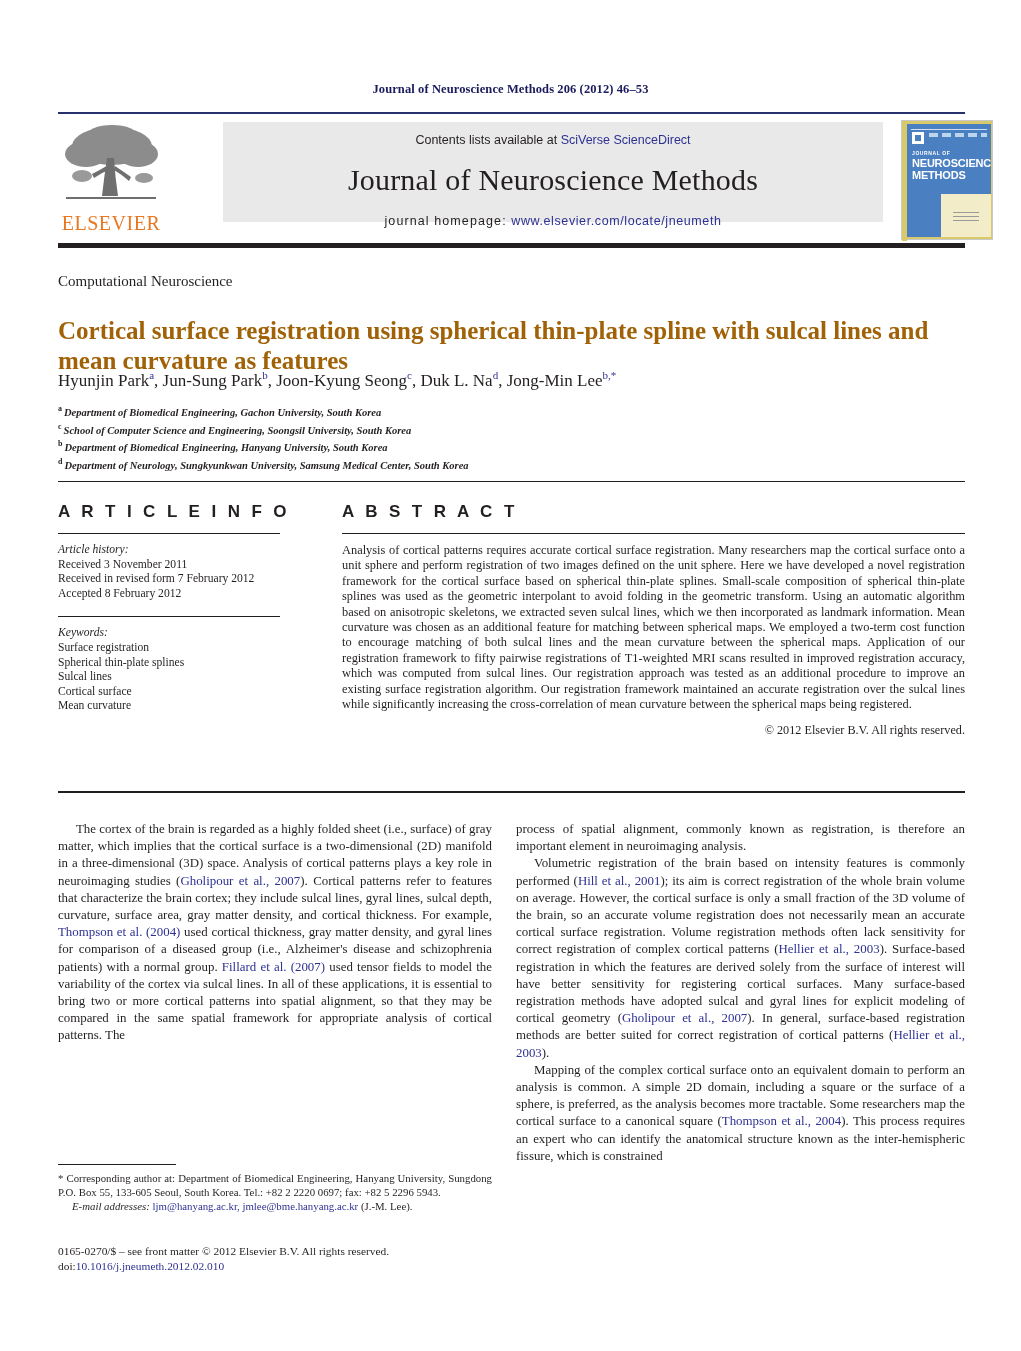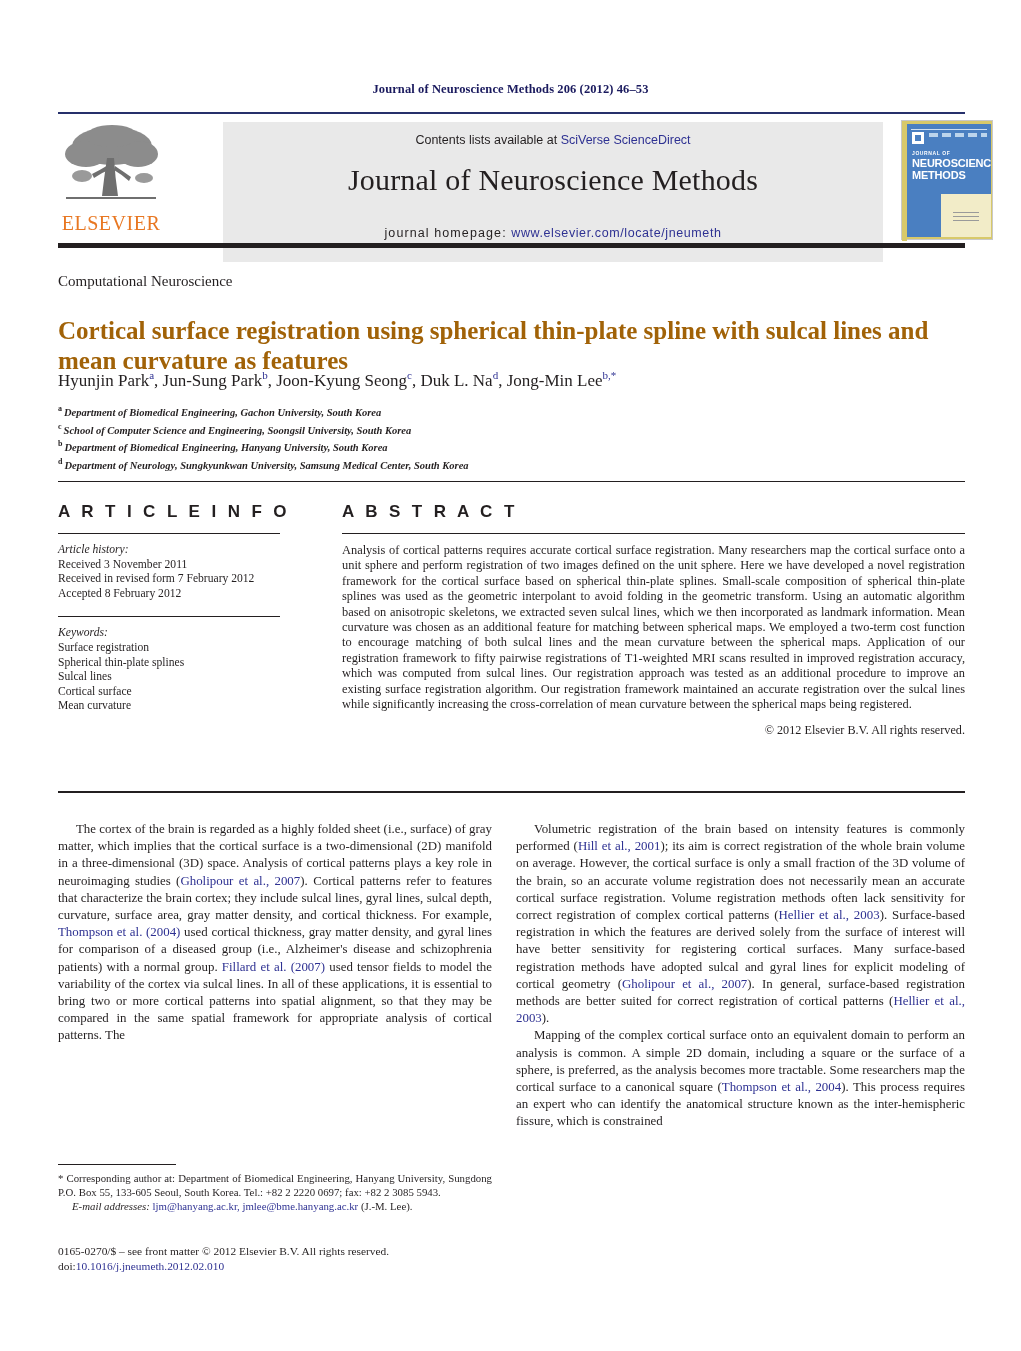--- a/index.html
+++ b/index.html
@@ -68,40 +68,40 @@
     font-family: "Liberation Serif", serif;
     font-size: 20px;
     letter-spacing: 0.5px;
     color: #e87722;
   }
   .sd-box {
     position: absolute;
     left: 165px;
     top: 10px;
     width: 660px;
-    height: 140px;
+    height: 100px;
     background: #e9e9e9;
     text-align: center;
   }
   .contents-line {
     margin-top: 11px;
     font-family: "Liberation Sans", sans-serif;
     font-size: 12.5px;
     color: #231f20;
   }
   .contents-line .sd-link { color: #2e3192; }
   .journal-name {
     margin-top: 16px;
     font-family: "Liberation Serif", serif;
     font-size: 30px;
     color: #231f20;
     letter-spacing: 0.2px;
   }
   .homepage-line {
-    margin-top: 29px;
+    margin-top: 17px;
     font-family: "Liberation Sans", sans-serif;
     font-size: 12.5px;
     color: #231f20;
     letter-spacing: 1.1px;
   }
   .homepage-line .hp-url { color: #2e3192; letter-spacing: 0.6px; }
 
   .cover-thumb {
     position: absolute;
     left: 843px;
@@ -473,28 +473,29 @@
   <div class="info-rule-bottom"></div>
 
   <div class="col-left">
     <div>
         <p class="para"><span>The cortex of the brain is regarded as a highly folded sheet (i.e., surface) of gray matter, which implies that the cortical surface is a two-dimensional (2D) manifold in a three-dimensional (3D) space. Analysis of cortical patterns plays a key role in neuroimaging studies (</span><span class="cite">Gholipour et al., 2007</span><span>). Cortical patterns refer to features that characterize the brain cortex; they include sulcal lines, gyral lines, sulcal depth, curvature, surface area, gray matter density, and cortical thickness. For example, </span><span class="cite">Thompson et al. (2004)</span><span> used cortical thickness, gray matter density, and gyral lines for comparison of a diseased group (i.e., Alzheimer's disease and schizophrenia patients) with a normal group. </span><span class="cite">Fillard et al. (2007)</span><span> used tensor fields to model the variability of the cortex via sulcal lines. In all of these applications, it is essential to bring two or more cortical patterns into spatial alignment, so that they may be compared in the same spatial framework for appropriate analysis of cortical patterns. The</span></p>
       </div>
   </div>
 
   <div class="col-right">
     <div>
+        <p class="para cont"><span>process of spatial alignment, commonly known as registration, is therefore an important element in neuroimaging analysis.</span></p>
         <p class="para"><span>Volumetric registration of the brain based on intensity features is commonly performed (</span><span class="cite">Hill et al., 2001</span><span>); its aim is correct registration of the whole brain volume on average. However, the cortical surface is only a small fraction of the 3D volume of the brain, so an accurate volume registration does not necessarily mean an accurate cortical surface registration. Volume registration methods often lack sensitivity for correct registration of complex cortical patterns (</span><span class="cite">Hellier et al., 2003</span><span>). Surface-based registration in which the features are derived solely from the surface of interest will have better sensitivity for registering cortical surfaces. Many surface-based registration methods have adopted sulcal and gyral lines for explicit modeling of cortical geometry (</span><span class="cite">Gholipour et al., 2007</span><span>). In general, surface-based registration methods are better suited for correct registration of cortical patterns (</span><span class="cite">Hellier et al., 2003</span><span>).</span></p>
         <p class="para"><span>Mapping of the complex cortical surface onto an equivalent domain to perform an analysis is common. A simple 2D domain, including a square or the surface of a sphere, is preferred, as the analysis becomes more tractable. Some researchers map the cortical surface to a canonical square (</span><span class="cite">Thompson et al., 2004</span><span>). This process requires an expert who can identify the anatomical structure known as the inter-hemispheric fissure, which is constrained</span></p>
       </div>
   </div>
 
   <div class="footnote-rule"></div>
   <div class="footnotes">
-    <div>* Corresponding author at: Department of Biomedical Engineering, Hanyang University, Sungdong P.O. Box 55, 133-605 Seoul, South Korea. Tel.: +82 2 2220 0697; fax: +82 2 3085 5943.</div>
+    <div>* Corresponding author at: Department of Biomedical Engineering, Hanyang University, Sungdong P.O. Box 55, 133-605 Seoul, South Korea. Tel.: +82 2 2220 0697; fax: +82 5 2296 5943.</div>
     <div class="fn-indent">
       <span class="it">E-mail addresses:</span>
       <span class="mail">ljm@hanyang.ac.kr, jmlee@bme.hanyang.ac.kr</span>
       <span>(J.-M. Lee).</span>
     </div>
   </div>
 
   <div class="issn-block">
     <div>0165-0270/$ – see front matter © 2012 Elsevier B.V. All rights reserved.</div>
     <div>

